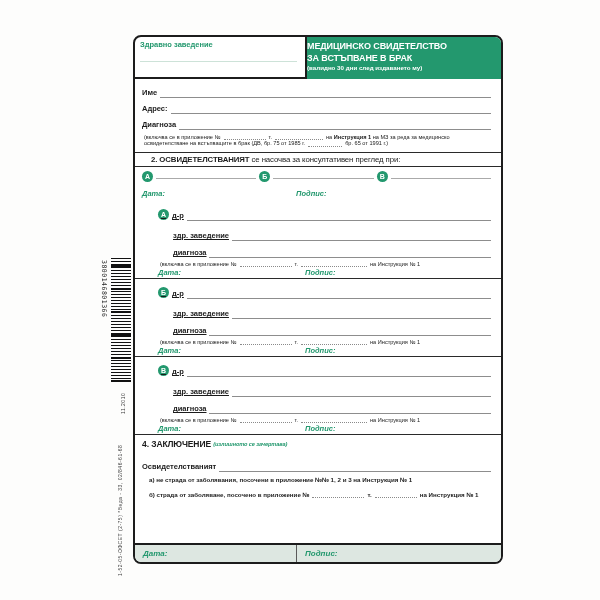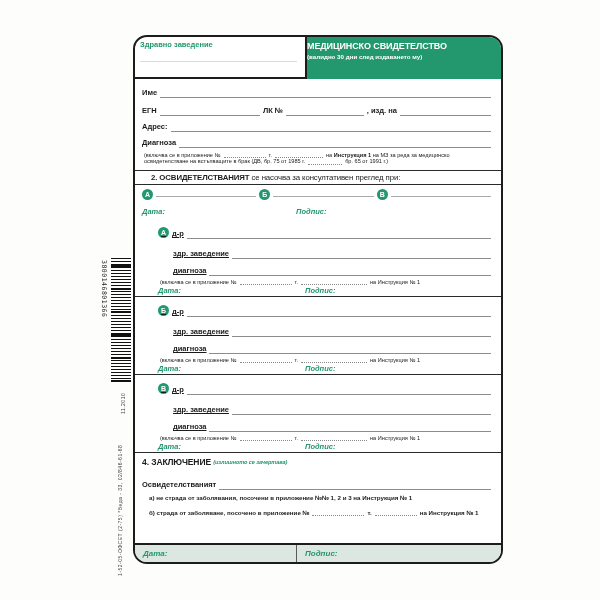--- a/index.html
+++ b/index.html
@@ -12,21 +12,21 @@
   .barcode-bars { position:absolute; left:111px; top:258px; width:20px; height:126px;
     background:
       repeating-linear-gradient(180deg,#111 0 1px,rgba(0,0,0,0) 1px 3px),
       repeating-linear-gradient(180deg,rgba(0,0,0,0) 0 7px,#111 7px 9px,rgba(0,0,0,0) 9px 23px);
   }
   .print-date { left:120px; top:388px; height:26px; font-size:5px; transform:rotate(180deg); }
   .print-code { left:117px; top:420px; height:156px; font-size:5px; transform:rotate(180deg); color:#444; }
 
   
   .form { position:absolute; left:133px; top:35px; width:370px; height:529px;
-    background:#fff; border:2px solid #1c1c1c; border-radius:14px; overflow:hidden;
+    background:#fff; border:2px solid #1c1c1c; border-radius:8px; overflow:hidden;
     display:flex; flex-direction:column; }
 
   .hdr { display:flex; flex:0 0 42px; }
   .facility { position:relative; flex:0 0 172px; border-right:2px solid #1c1c1c; border-bottom:2px solid #1c1c1c;
     padding:3px 5px; color:var(--green); font-size:7.5px; font-weight:bold; }
   .facility-line { position:absolute; left:5px; right:8px; top:24px; border-bottom:1px solid #cde2d8; }
   .titlebox { flex:1; background:var(--green); color:#fff; text-align:left; padding-top:4px; line-height:1.3; }
   .titlebox .t { font-size:9px; font-weight:bold; letter-spacing:-.1px; }
   .titlebox .s { font-size:6.2px; font-weight:bold; }
 
@@ -67,34 +67,27 @@
 
   <div class="form">
 
     <div class="hdr">
       <div class="facility">
         <span>Здравно заведение</span>
         <div class="facility-line"></div>
       </div>
       <div class="titlebox">
         <div class="t">МЕДИЦИНСКО СВИДЕТЕЛСТВО</div>
+        <div class="t">ЗА ВСТЪПВАНЕ В БРАК</div>
         <div class="s">(валидно 30 дни след издаването му)</div>
       </div>
     </div>
 
     <div class="row" style="flex:0 0 19px">
       <span class="lbl">Име</span>
-      <span class="wline"></span>
-    </div>
-    <div class="row" style="flex:0 0 18px">
-      <span class="lbl">ЕГН</span>
-      <span class="wline" style="flex:1.1"></span>
-      <span class="lbl">ЛК №</span>
-      <span class="wline" style="flex:.85"></span>
-      <span class="lbl">, изд. на</span>
       <span class="wline"></span>
     </div>
     <div class="row" style="flex:0 0 16px">
       <span class="lbl">Адрес:</span>
       <span class="wline"></span>
     </div>
 
     <div class="row" style="flex:0 0 16px">
       <span class="lbl">Диагноза</span>
       <span class="wline"></span>

